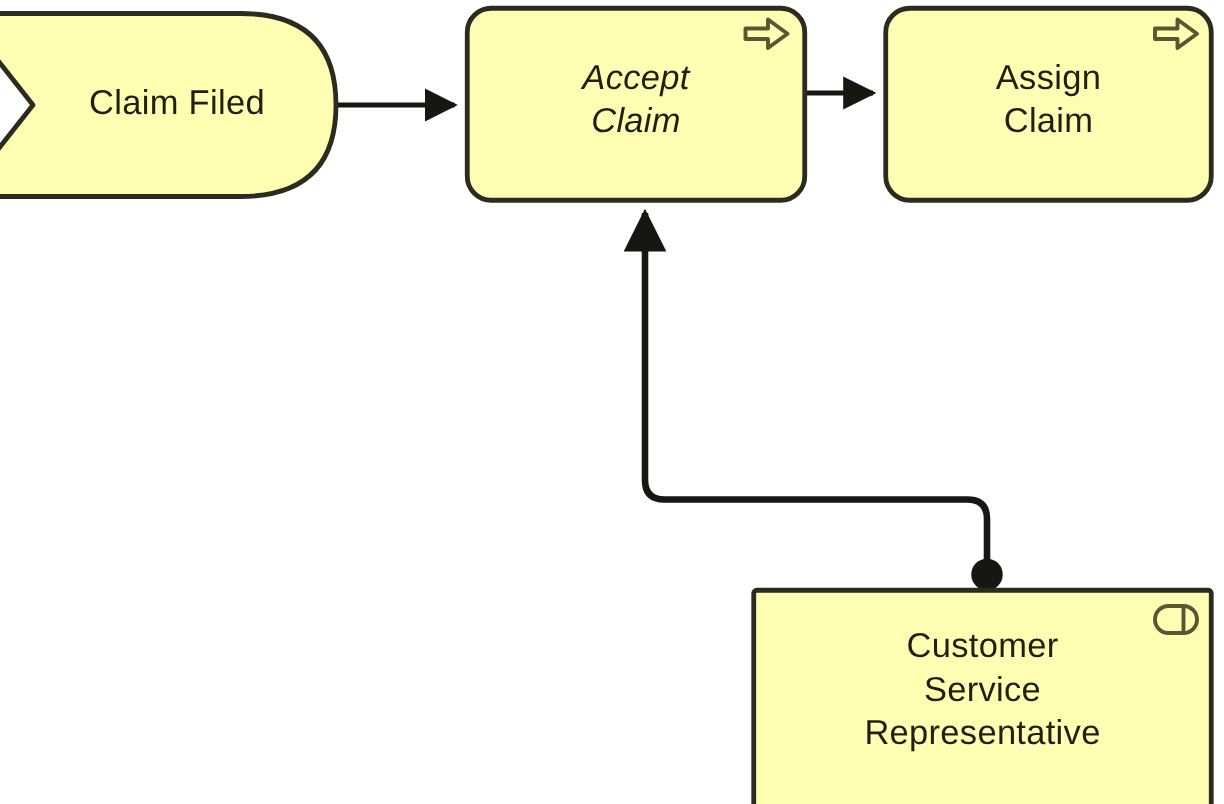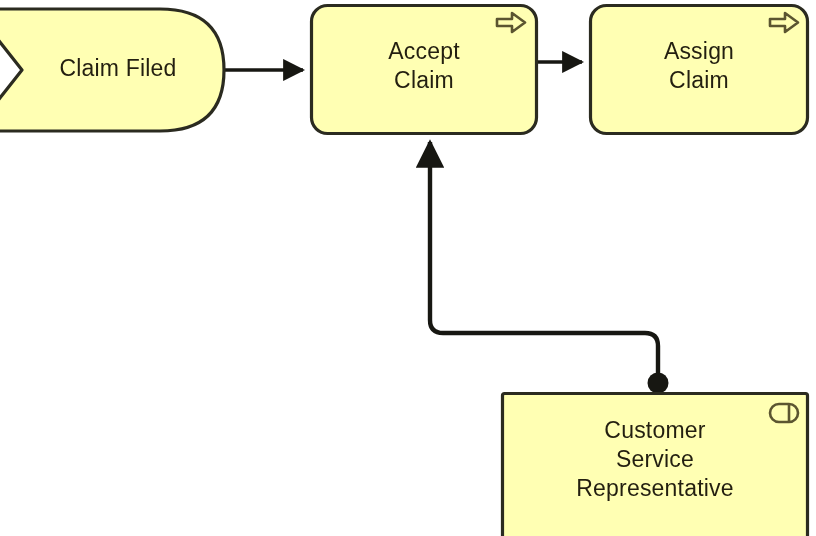--- a/index.html
+++ b/index.html
@@ -50,20 +50,21 @@
     top: 46px;
     padding-left: 26px;
   }
 
   
   #node-accept-claim {
     left: 310px;
     top: 4px;
     width: 228px;
     height: 101px;
+    font-style: italic;
   }
   #node-accept-claim .node-label {
     top: 33px;
   }
 
   
   #node-assign-claim {
     left: 589px;
     top: 4px;
     width: 220px;

